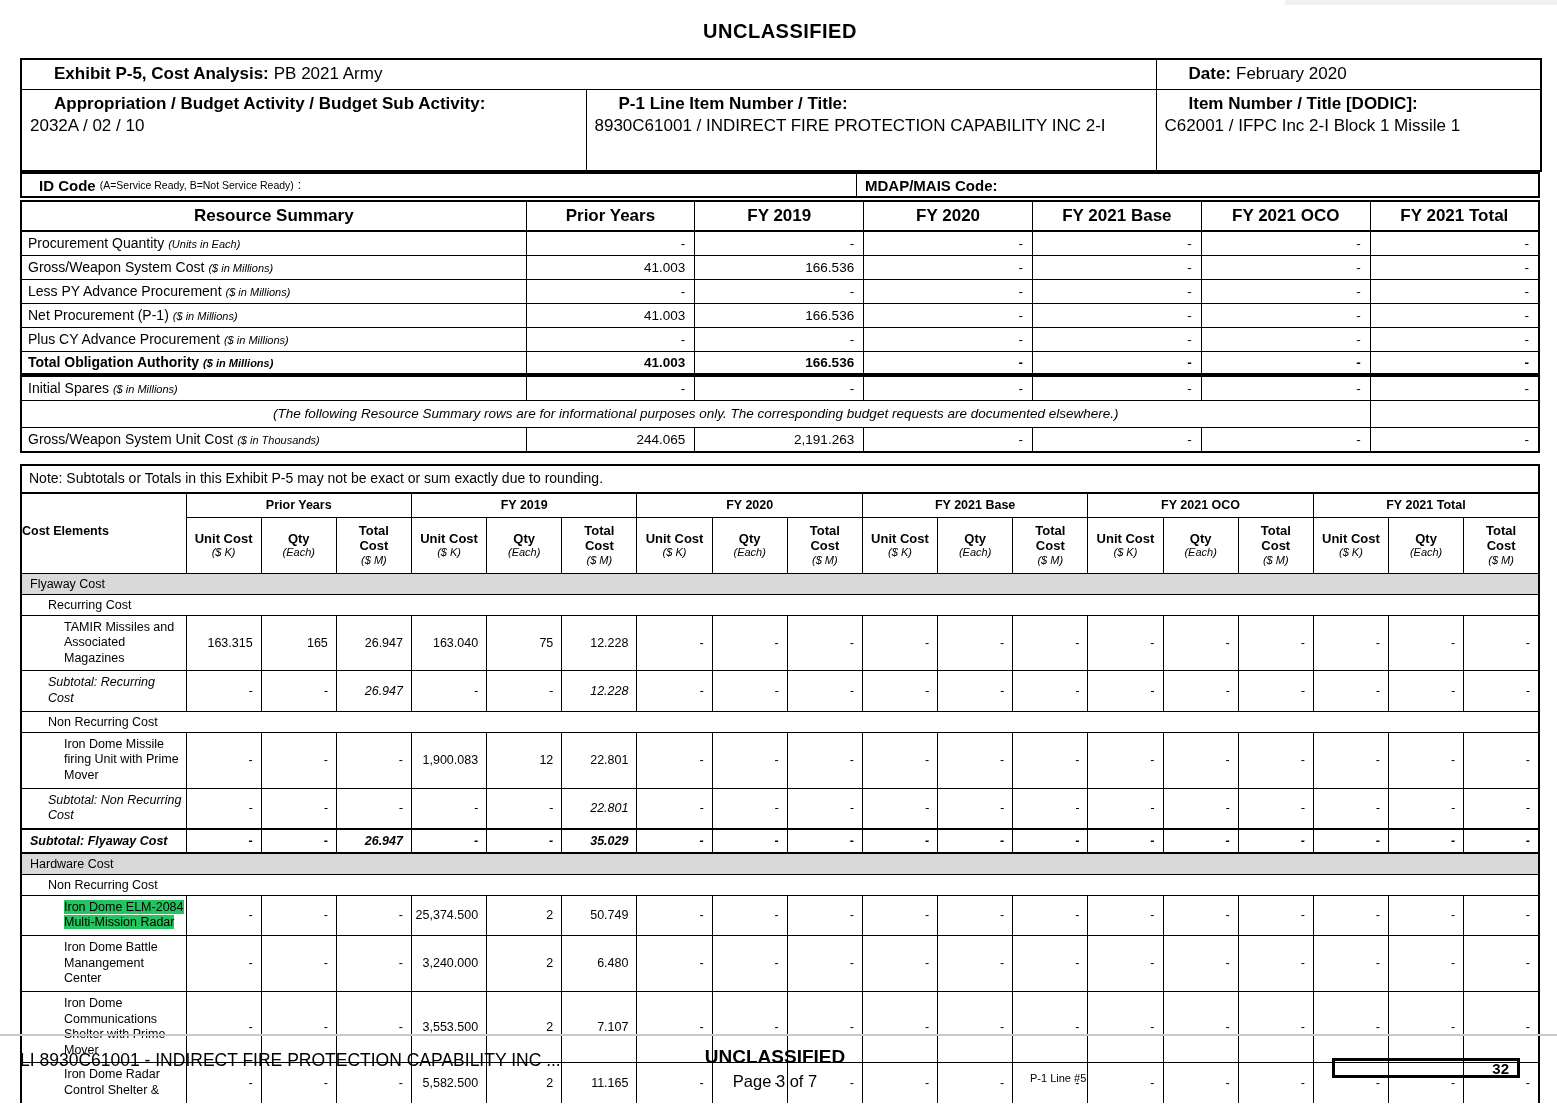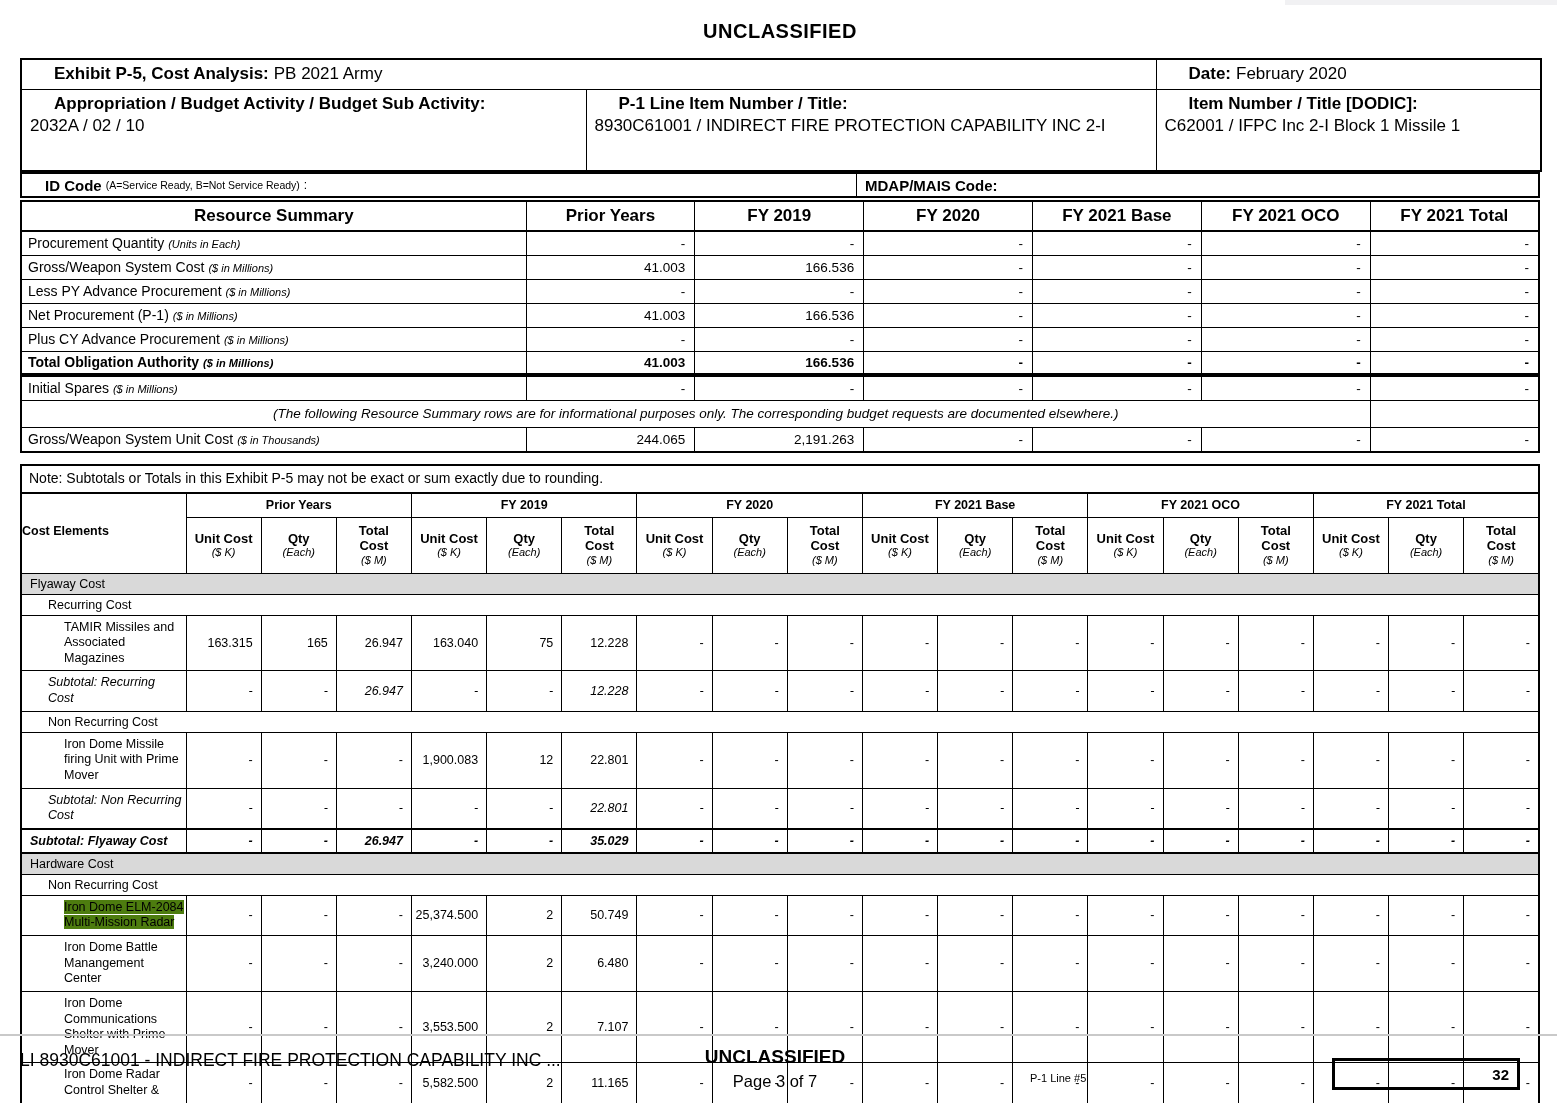--- a/index.html
+++ b/index.html
@@ -29,21 +29,21 @@
   .header-table { position:absolute; top:58px; left:20px; border:2px solid #000; }
   .header-table td { padding:3px 8px; font-size:17px; line-height:1.3; }
   .header-table .r1 td { height:30px; }
   .header-table .r2 td { height:82px; }
 
   
   .idbar {
     position:absolute; top:172px; left:20px; width:1520px; height:26px;
     border:2px solid #000; display:flex; align-items:center;
   }
-  .idleft { width:835px; border-right:1px solid #000; padding:2px 23px; height:100%; display:flex; align-items:center; }
+  .idleft { width:835px; border-right:1px solid #000; padding:2px 17px; height:100%; display:flex; align-items:center; }
   .idright { flex:1; padding:2px 8px; font-size:15px; font-weight:bold; }
   .idl { font-size:15px; font-weight:bold; }
   .idp { font-size:10.5px; margin-left:4px; }
   .idc { font-size:12px; margin-left:4px; }
 
   
   .rs-table { position:absolute; top:200px; left:20px; border:2px solid #000; }
   .rs-table td { vertical-align:middle; }
   .rs-title, .rs-colhead { text-align:center; font-weight:bold; font-size:17px; height:30px; border-bottom:2px solid #000; }
   .rs-label { font-size:14px; padding:2px 6px; height:24px; }
@@ -66,34 +66,34 @@
   .ce-section { background:#d9d9d9; padding:3px 4px 3px 8px; height:21px; }
   .ce-subsection { padding:3px 4px 3px 26px; height:21px; }
   .ce-label { padding:4px 2px 4px 42px; line-height:1.25; }
   .ce-label-subtotal { font-style:italic; padding:4px 2px 4px 26px; line-height:1.25; }
   .ce-label-subtotalbold { font-style:italic; font-weight:bold; padding:4px 2px 4px 8px; }
   .ce-val { text-align:right; padding-right:8px; height:36px; }
   .ce-val-subtotal { font-style:italic; height:20px; }
   .ce-val-subtotalbold { font-style:italic; font-weight:bold; height:20px; }
   .ce-row-subtotalbold td { border-top:2px solid #000; border-bottom:2px solid #000; }
   .ce-cut td { border-bottom:none; height:34px; }
-  .hl { background:#4d7c0f; }
+  .hl { background:#22c55e; }
 
   
   .cutline { position:absolute; top:1034px; left:0; width:1557px; height:2px; background:#c9c9c9; }
 
   
   .f-li { position:absolute; top:1050px; left:20px; font-size:17.5px; }
   .f-army { position:absolute; top:1112px; left:20px; font-size:17.5px; }
   .f-center { position:absolute; top:1046px; left:600px; width:350px; text-align:center; }
   .f-class { font-weight:bold; font-size:19px; }
   .f-page { font-size:16.5px; margin-top:4px; }
   .f-p1 { position:absolute; top:1072px; left:1030px; font-size:11px; }
   .f-box {
-    position:absolute; top:1058px; left:1332px; width:188px; height:32px;
+    position:absolute; top:1058px; left:1332px; width:188px; height:20px;
     border:3px solid #000; display:flex; align-items:center; justify-content:flex-end;
     padding-right:8px; font-weight:bold; font-size:15px;
   }
 </style>
 </head>
 <body>
 
 <div class="page">
 
   <div class="edge-strip"></div>

